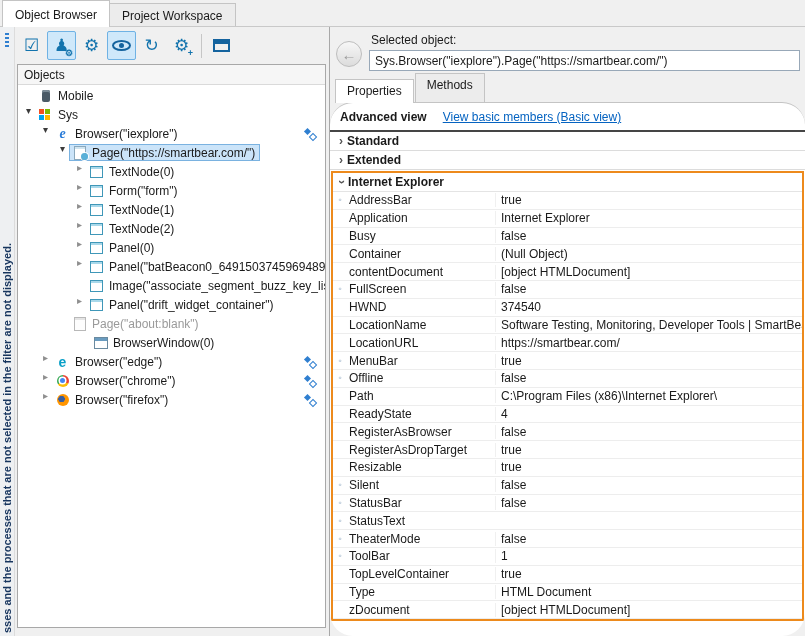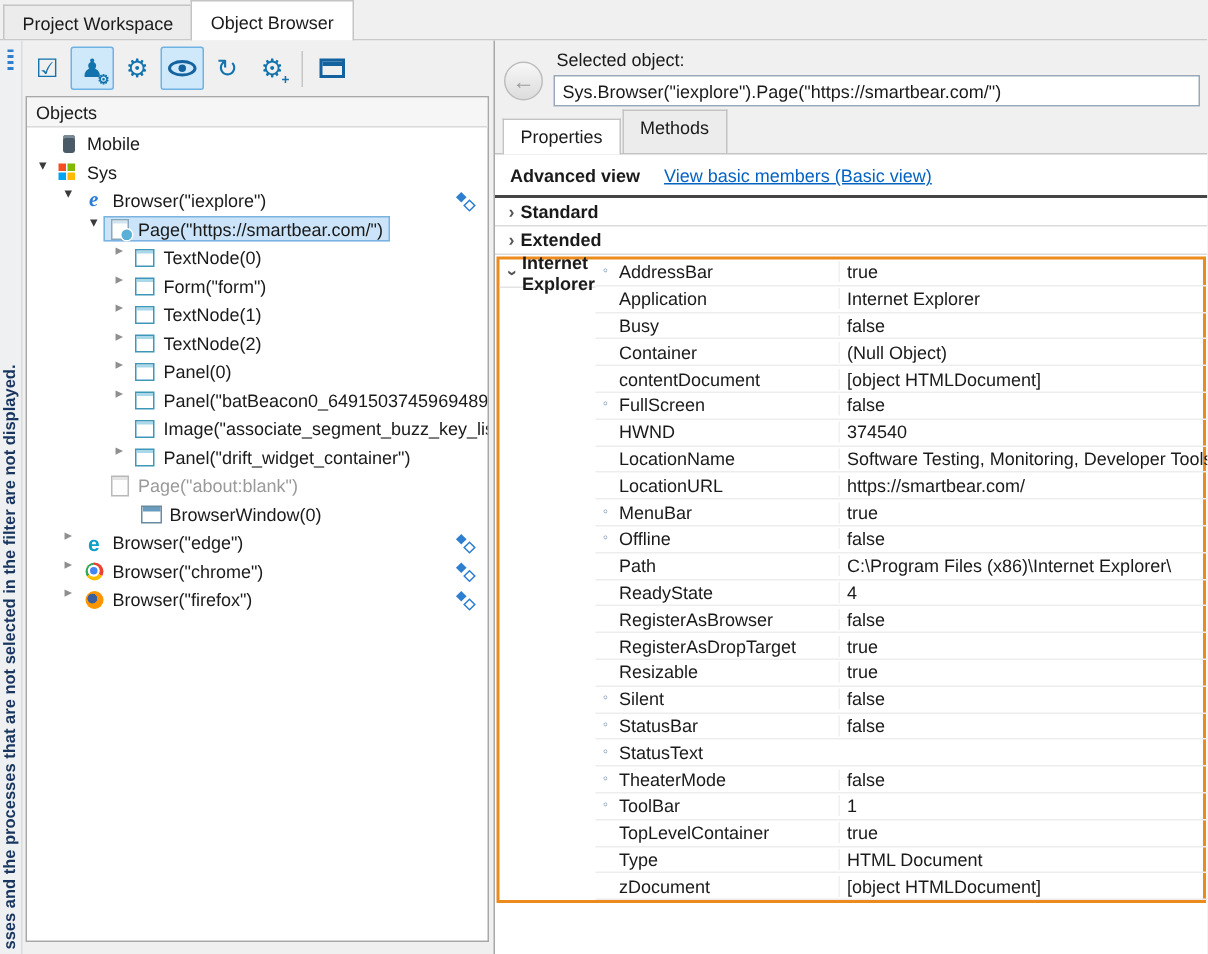--- a/index.html
+++ b/index.html
@@ -94,46 +94,46 @@
     display:flex; align-items:center; justify-content:center; font-size:15px; cursor:pointer; }
   .sel-right { flex:1; min-width:0; }
   .sel-label { margin:1px 0 3px 2px; }
   .sel-field { height:21px; background:#fff; border:1px solid #98a8b8; padding:3px 5px;
     white-space:nowrap; overflow:hidden; }
   .ptabs { flex:none; display:flex; align-items:center; padding-left:5px; margin-top:7px; height:24px; }
   .ptab { padding:4px 11px; border:1px solid #c4c4c4; border-bottom:none; background:#ececec;
     margin-right:1px; height:34px; cursor:pointer; }
   .ptab.active { background:#fff; height:24px; position:relative; z-index:2; margin-bottom:-1px; }
   .content { flex:1; background:#fff; border-top:1px solid #c4c4c4; display:flex;
-    flex-direction:column; overflow:hidden; }
+    flex-direction:column; overflow:hidden;border-radius:23px; }
   .adv-row { flex:none; display:flex; gap:16px; align-items:center; padding:7px 10px 6px 10px;
     border-bottom:2px solid #454545; }
   .adv-label { font-weight:bold; }
   .adv-link { color:var(--link,#0563c1); text-decoration:underline; cursor:pointer; }
   .group-row { flex:none; height:19px; display:flex; align-items:center; padding-left:5px;
     font-weight:bold; border-bottom:1px solid #dcdcdc; cursor:pointer; }
   .chev { width:12px; flex:none; display:inline-block; text-align:center; color:#555;
     font-size:12px; line-height:1; }
   .chev.down { transform:rotate(90deg); }
   .ie-box { flex:none; border:2px solid var(--accent,#ED8A1C); margin:1px 1px 0 1px;
-    display:flex; flex-direction:row; background:#fff; }
+    display:flex; flex-direction:column; background:#fff; }
   .ie-header { height:19px; display:flex; align-items:center; padding-left:3px; font-weight:bold;
     border-bottom:1px solid #e4e4e4; cursor:pointer; }
   .grid { }
   .prow { height:17.8px; display:flex; align-items:center; border-bottom:1px solid #ededed; }
   .pmark { width:14px; flex:none; text-align:center; color:#7f9db9; font-size:10px; line-height:1; }
   .pname { width:148px; flex:none; padding-left:2px; white-space:nowrap; overflow:hidden; }
   .pval { flex:1; padding-left:5px; border-left:1px solid #f0f0f0; white-space:nowrap; overflow:hidden; }
 </style>
 </head>
 <body>
 
 <div class="tabstrip" id="tabstrip">
+    <div class="wtab active">Object Browser</div>
     <div class="wtab">Project Workspace</div>
-    <div class="wtab active">Object Browser</div>
   </div>
 
 <div class="main">
 
   <div class="left-edge">
     <div class="grip"></div>
     <div class="vtext">sses and the processes that are not selected in the filter are not displayed.</div>
   </div>
 
   <div class="left-col">

